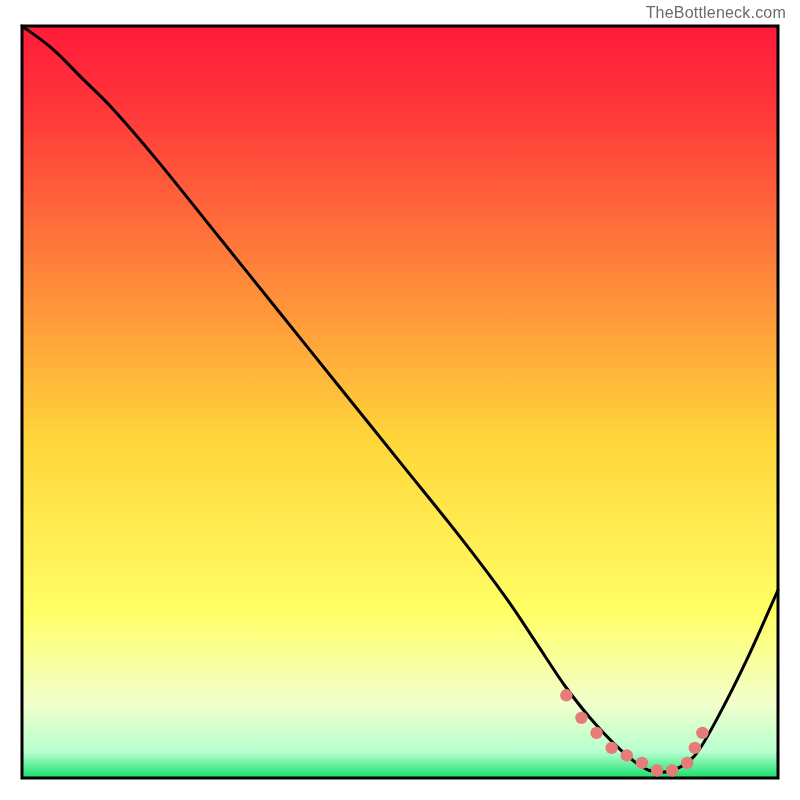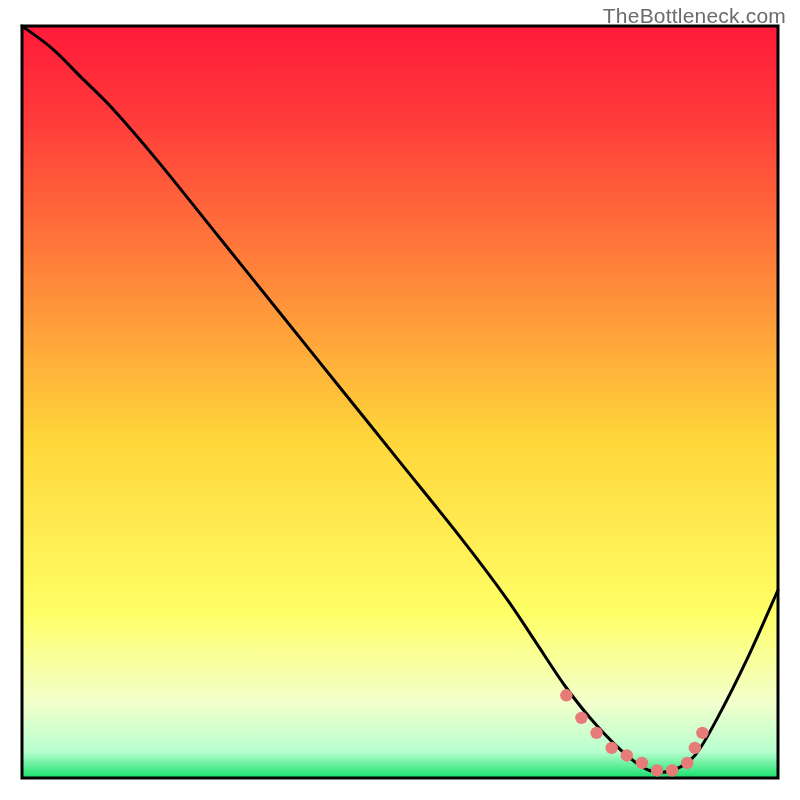--- a/index.html
+++ b/index.html
@@ -21,21 +21,21 @@
     inset: 0;
     width: 800px;
     height: 800px;
     display: block;
   }
   .watermark {
     position: absolute;
     top: 4px;
     right: 14px;
     color: #6b6b6b;
-    font-size: 21px;
+    font-size: 16px;
     font-weight: 500;
     letter-spacing: 0.2px;
     user-select: none;
   }
 </style>
 </head>
 <body>
 
 <div class="stage">
   <svg viewBox="0 0 800 800" preserveAspectRatio="none">

